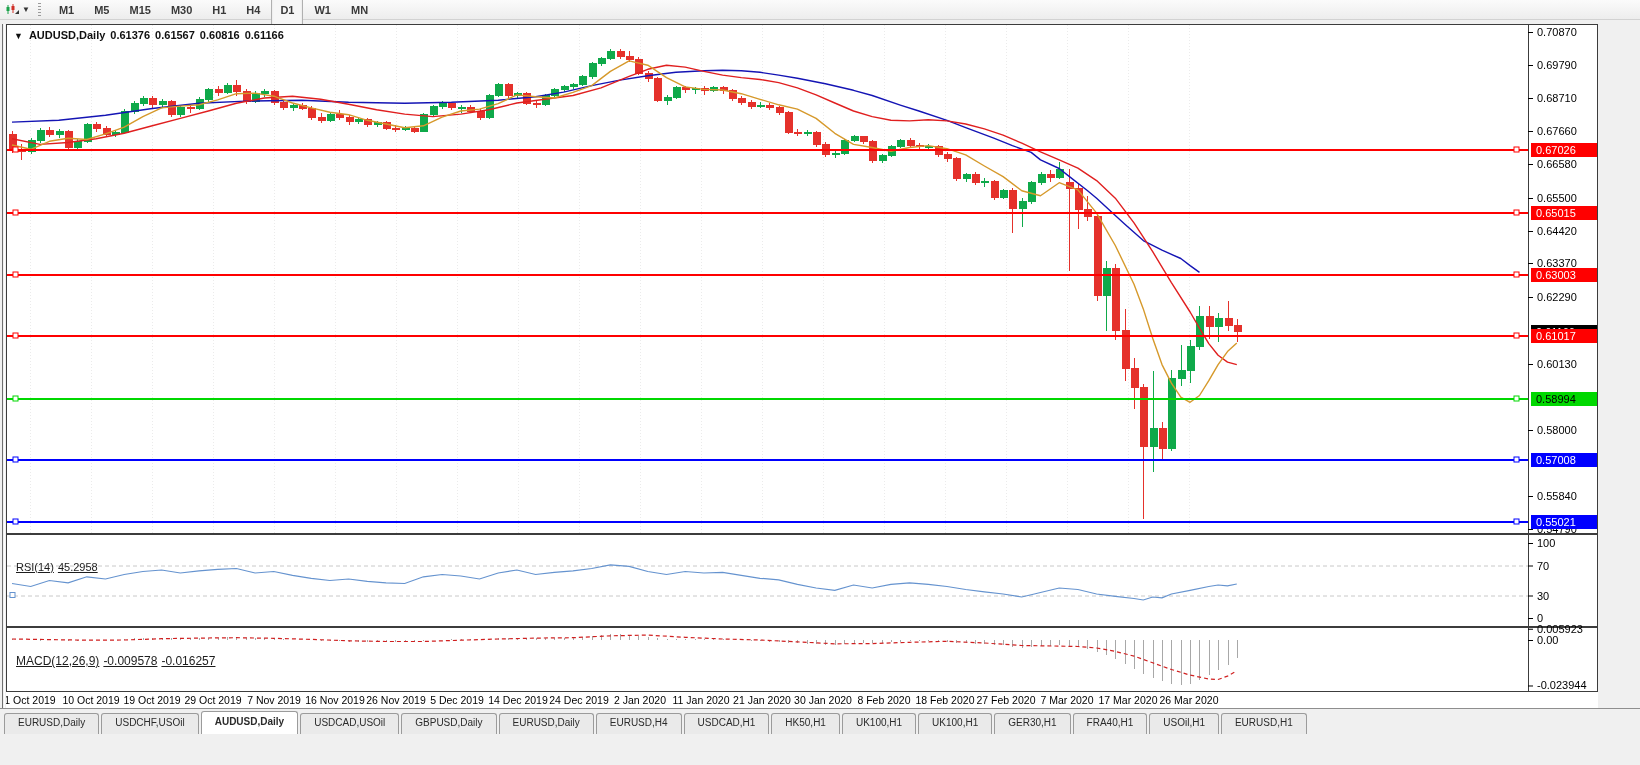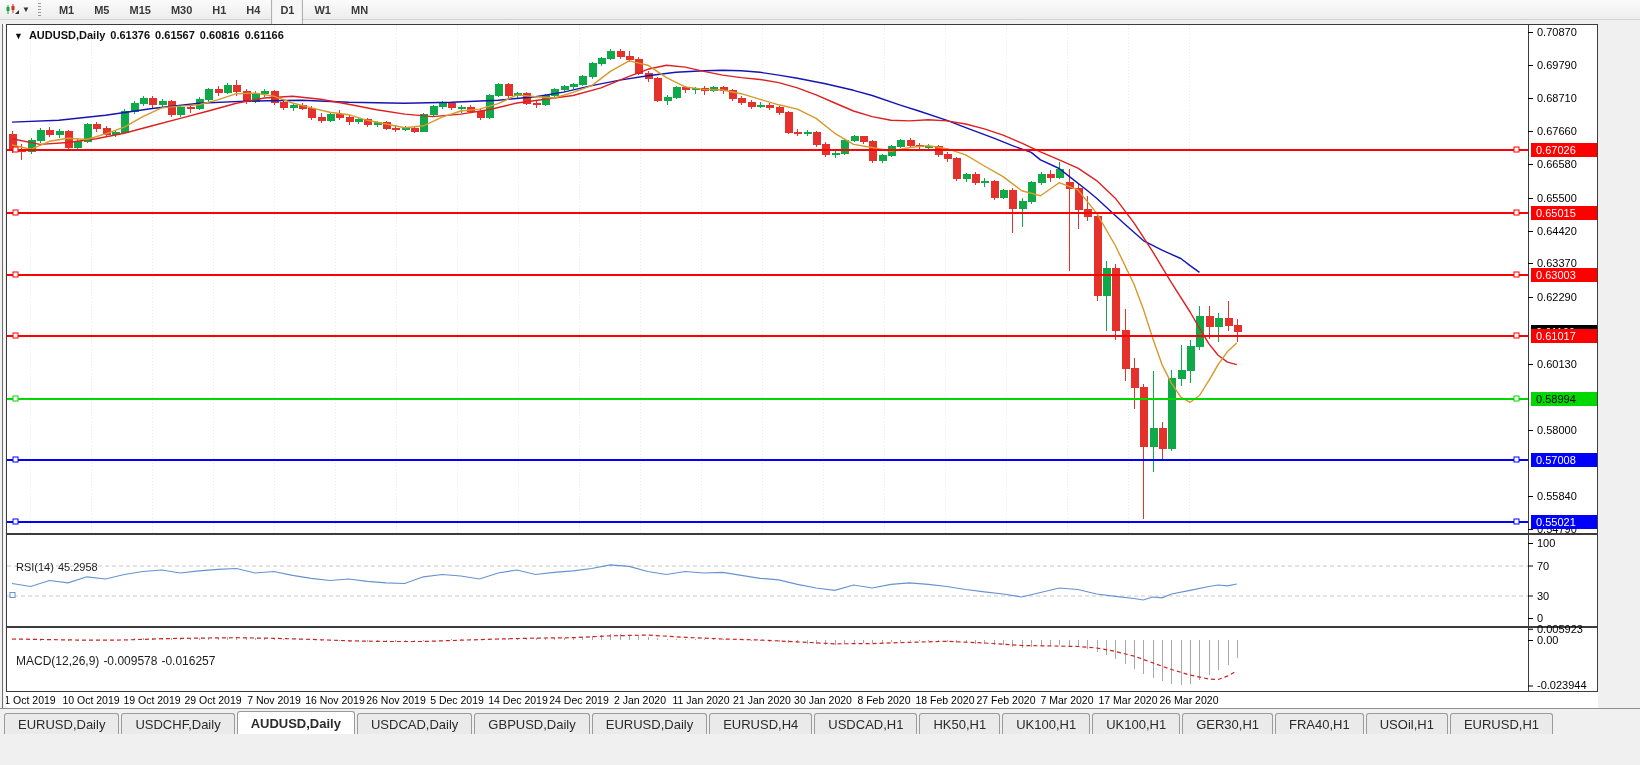--- a/index.html
+++ b/index.html
@@ -23,26 +23,26 @@
   #chart-area { position:absolute; left:6px; top:24px; width:1334px; height:684px; background:#fff; }
   #frame-left { position:absolute; left:2px; top:24px; width:3px; height:684px;
                 border-left:1px solid #6f6f6f; border-right:1px solid #fdfdfd; background:#f0f0f0; }
 
   .overlay { position:absolute; z-index:5; pointer-events:none; white-space:pre;text-align:center; }
   #chart-header { left:14px; top:29px; font-size:11px; font-weight:700; color:#101010; }
   #chart-header .tri { pointer-events:auto; font-size:9px; margin-right:6px; }
   #chart-header span { margin-right:5px; }
   #rsi-label  { left:16px; top:561px; font-size:11px; color:#1d1d1d; }
   #macd-label { left:16px; top:654px; font-size:12px; color:#1d1d1d; }
-  #rsi-label span, #macd-label span { margin-right:4px; }
+  #rsi-label span, #macd-label span { margin-right:4px;text-decoration:underline; }
 
   
   #tabbar { position:absolute; left:0; top:708px; width:1640px; height:26px;
             background:#f0f0f0; border-top:1px solid #8e8e8e; display:flex; align-items:flex-end; padding-left:4px; }
-  .tab { font-size:13px; color:#2b2b2b; background:#eaeaea; border:1px solid #9b9b9b; border-bottom:none;
+  .tab { font-size:10px; color:#2b2b2b; background:#eaeaea; border:1px solid #9b9b9b; border-bottom:none;
          border-radius:3px 3px 0 0; padding:3px 13px 4px 13px; margin-right:2px; height:21px; cursor:default; }
   .tab.active { background:#ffffff; font-weight:700; height:23px; padding-top:4px; }
 </style>
 </head>
 <body>
 
 <div id="app">
 
   <div id="toolbar">
     <div id="chart-type-btn">
@@ -603,23 +603,23 @@
   </div>
 
   <div id="chart-header" class="overlay"><span class="tri">▼</span><span>AUDUSD,Daily</span><span>0.61376</span><span>0.61567</span><span>0.60816</span><span>0.61166</span></div>
 
   <div id="rsi-label" class="overlay"><span>RSI(14)</span><span>45.2958</span></div>
 
   <div id="macd-label" class="overlay"><span>MACD(12,26,9)</span><span>-0.009578</span><span>-0.016257</span></div>
 
   <div id="tabbar">
       <div class="tab">EURUSD,Daily</div>
-      <div class="tab">USDCHF,Daily</div>
+      <div class="tab">USDCHF,USOil</div>
       <div class="tab active">AUDUSD,Daily</div>
-      <div class="tab">USDCAD,Daily</div>
+      <div class="tab">USDCAD,USOil</div>
       <div class="tab">GBPUSD,Daily</div>
       <div class="tab">EURUSD,Daily</div>
       <div class="tab">EURUSD,H4</div>
       <div class="tab">USDCAD,H1</div>
       <div class="tab">HK50,H1</div>
       <div class="tab">UK100,H1</div>
       <div class="tab">UK100,H1</div>
       <div class="tab">GER30,H1</div>
       <div class="tab">FRA40,H1</div>
       <div class="tab">USOil,H1</div>

